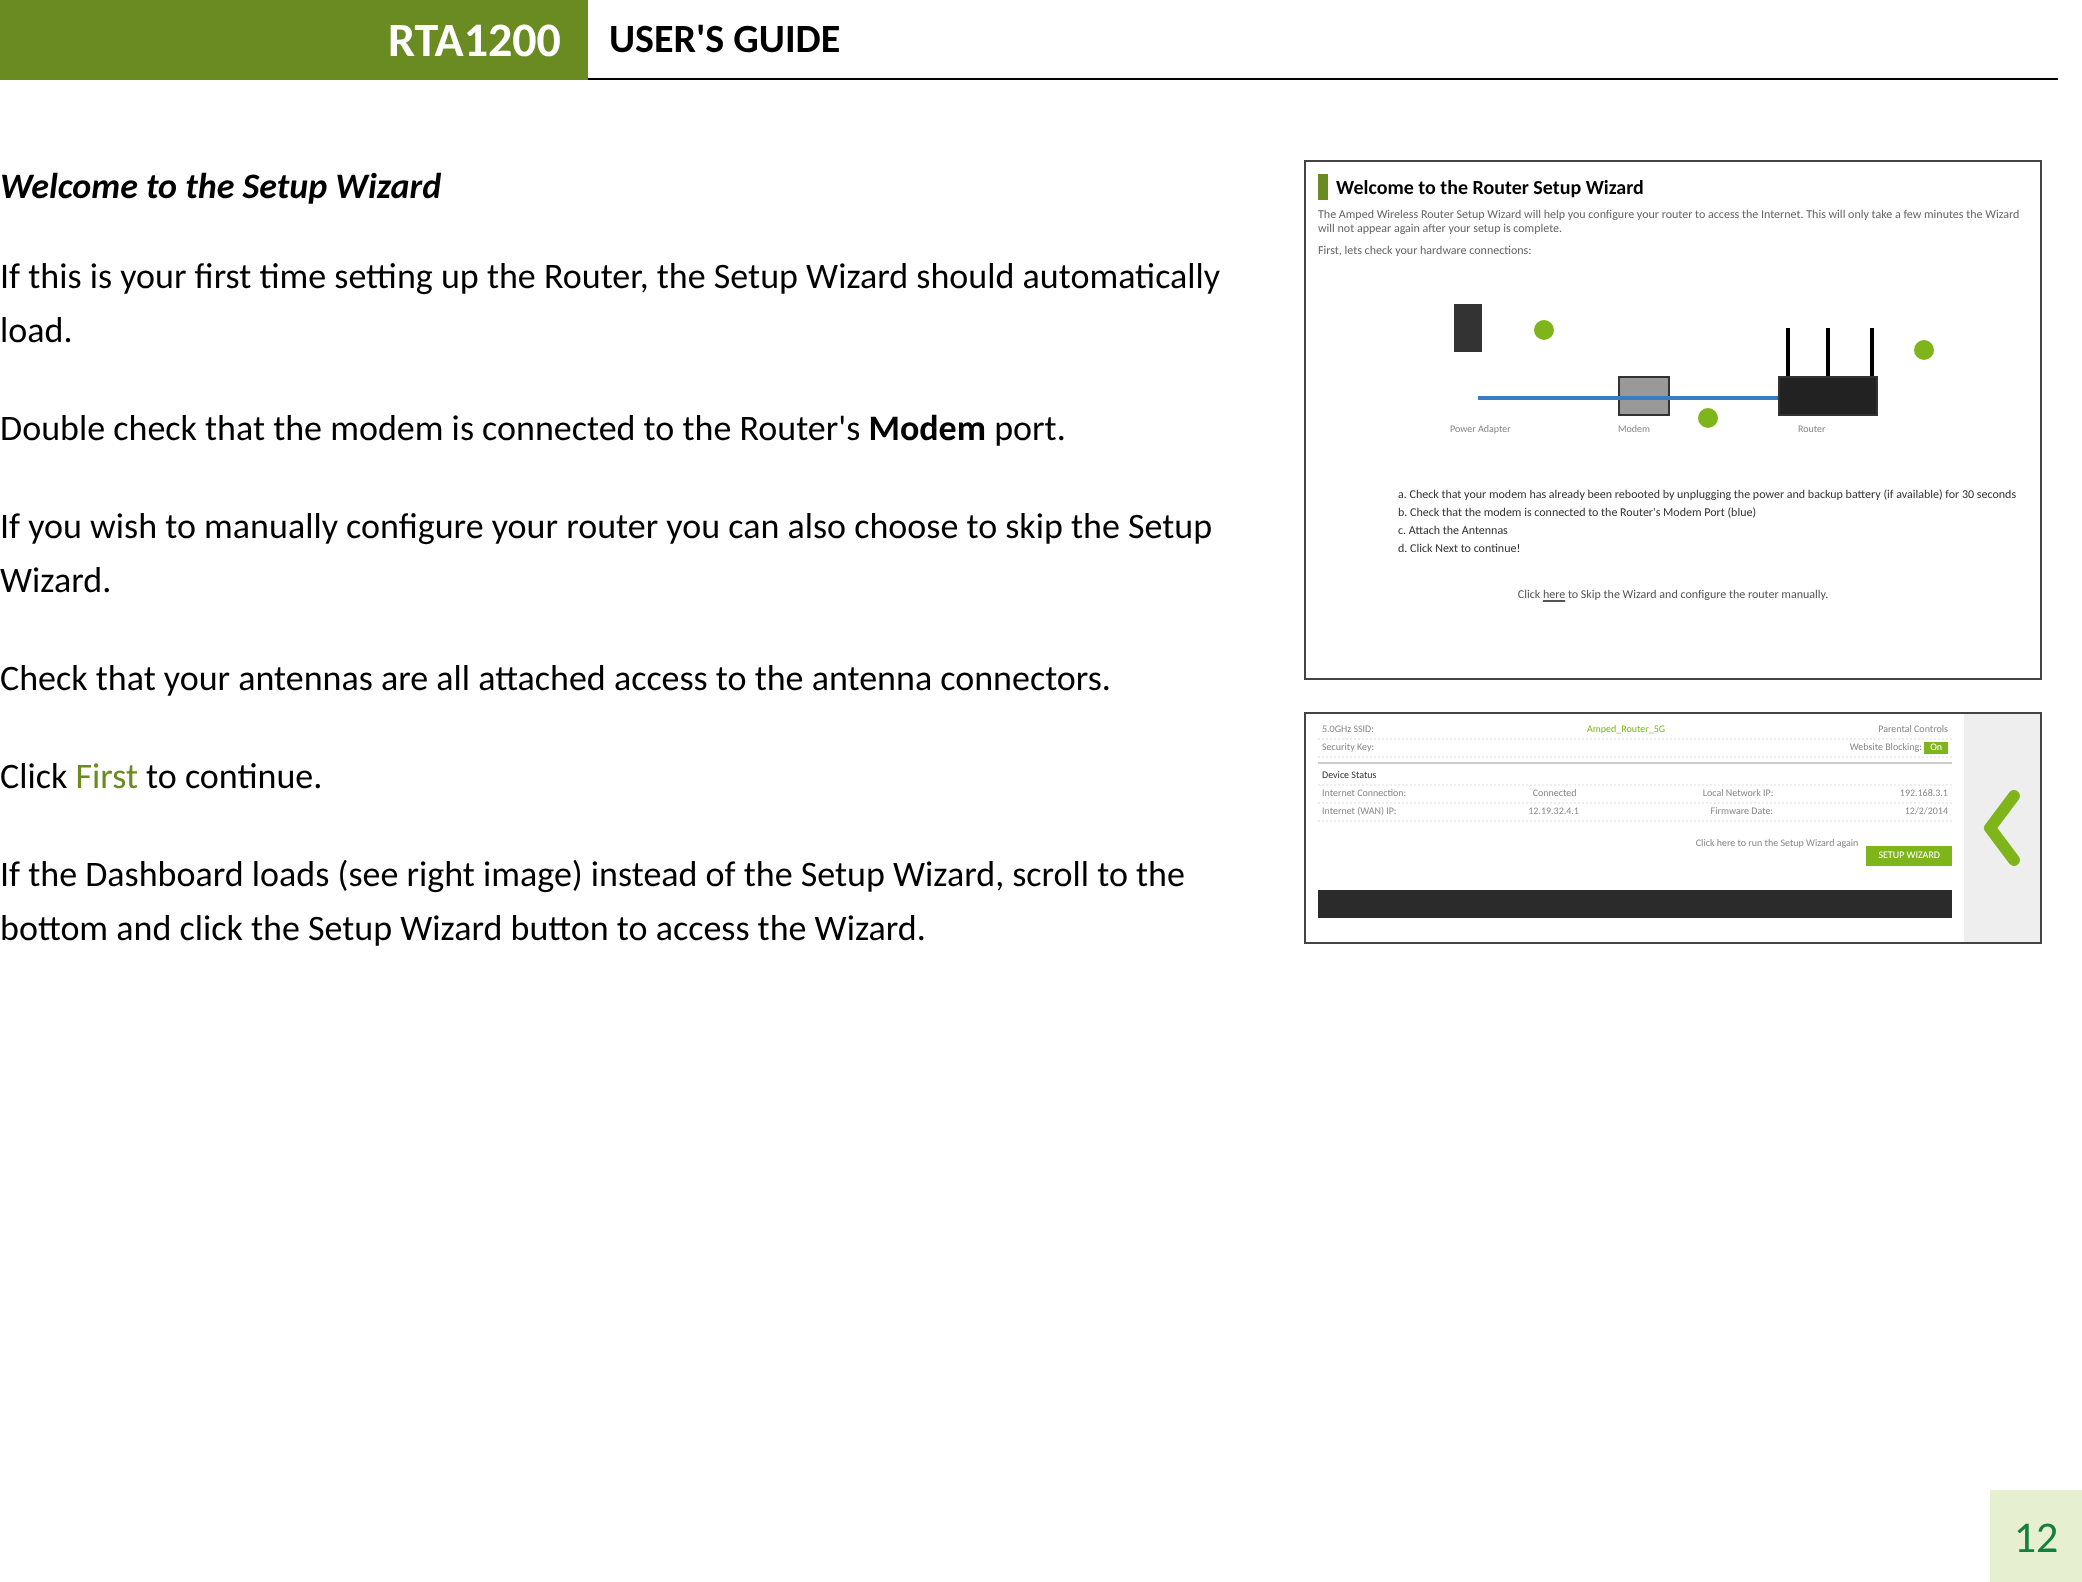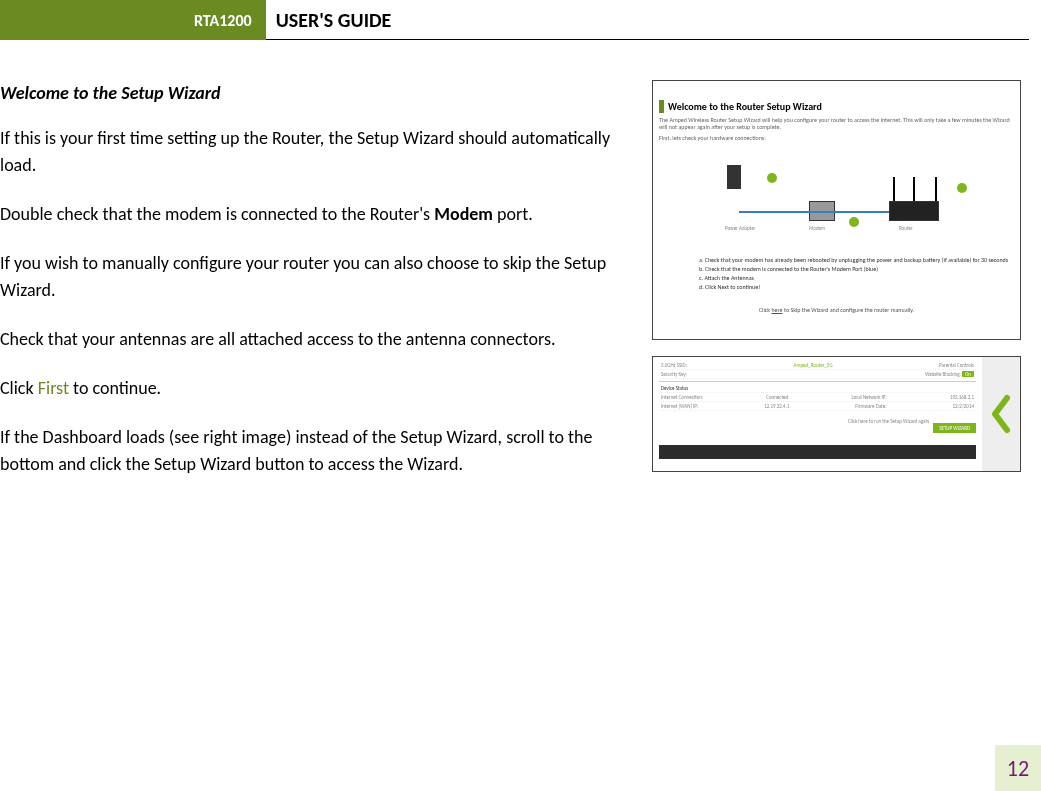--- a/index.html
+++ b/index.html
@@ -18,21 +18,21 @@
     height: 40px;
   }
   .header-left-green {
     width: 180px;
     background: #6a8a22;
   }
   .header-model {
     background: #6a8a22;
     color: #fff;
     font-weight: bold;
-    font-size: 16px;
+    font-size: 24px;
     padding: 0 14px;
     display: flex;
     align-items: center;
   }
   .header-guide {
     flex: 1;
     display:flex;
     align-items:center;
     padding-left: 10px;
     font-weight: bold;
@@ -71,21 +71,20 @@
     margin-bottom: 16px;
   }
   .fig1 { height: 260px; padding:6px; }
   .fig1 .wiz-bar {
     border-left: 5px solid #6a8a22;
     padding-left:4px;
     font-weight:bold;
     font-size:10px;
     color:#000;
     margin-bottom:4px;
-    margin-top:13px;
   }
   .fig1 .wiz-sub { font-size:6px; color:#666; margin-bottom:4px; line-height:1.2; }
   .fig1 .diagram {
     height: 95px;
     border:0;
     margin: 10px 20px 8px 20px;
     position:relative;
   }
   .device { position:absolute; border:1px solid #333; background:#333; }
   .adapter { width:14px; height:24px; left:48px; top:12px; }
@@ -115,21 +114,21 @@
   .fig2 .chev-col{ width:38px; background:#eee; display:flex; align-items:center; justify-content:center; }
   .chev-svg{ width:28px; height:40px; }
 
   .page-num {
     position: absolute;
     right: 0;
     bottom: 0;
     width: 46px;
     height: 46px;
     background: #e6efd0;
-    color: #701a75;
+    color: #15803d;
     font-size: 22px;
     display: flex;
     align-items: center;
     justify-content: center;
   }
 </style>
 </head>
 <body>
 
 <div class="header-bar">

